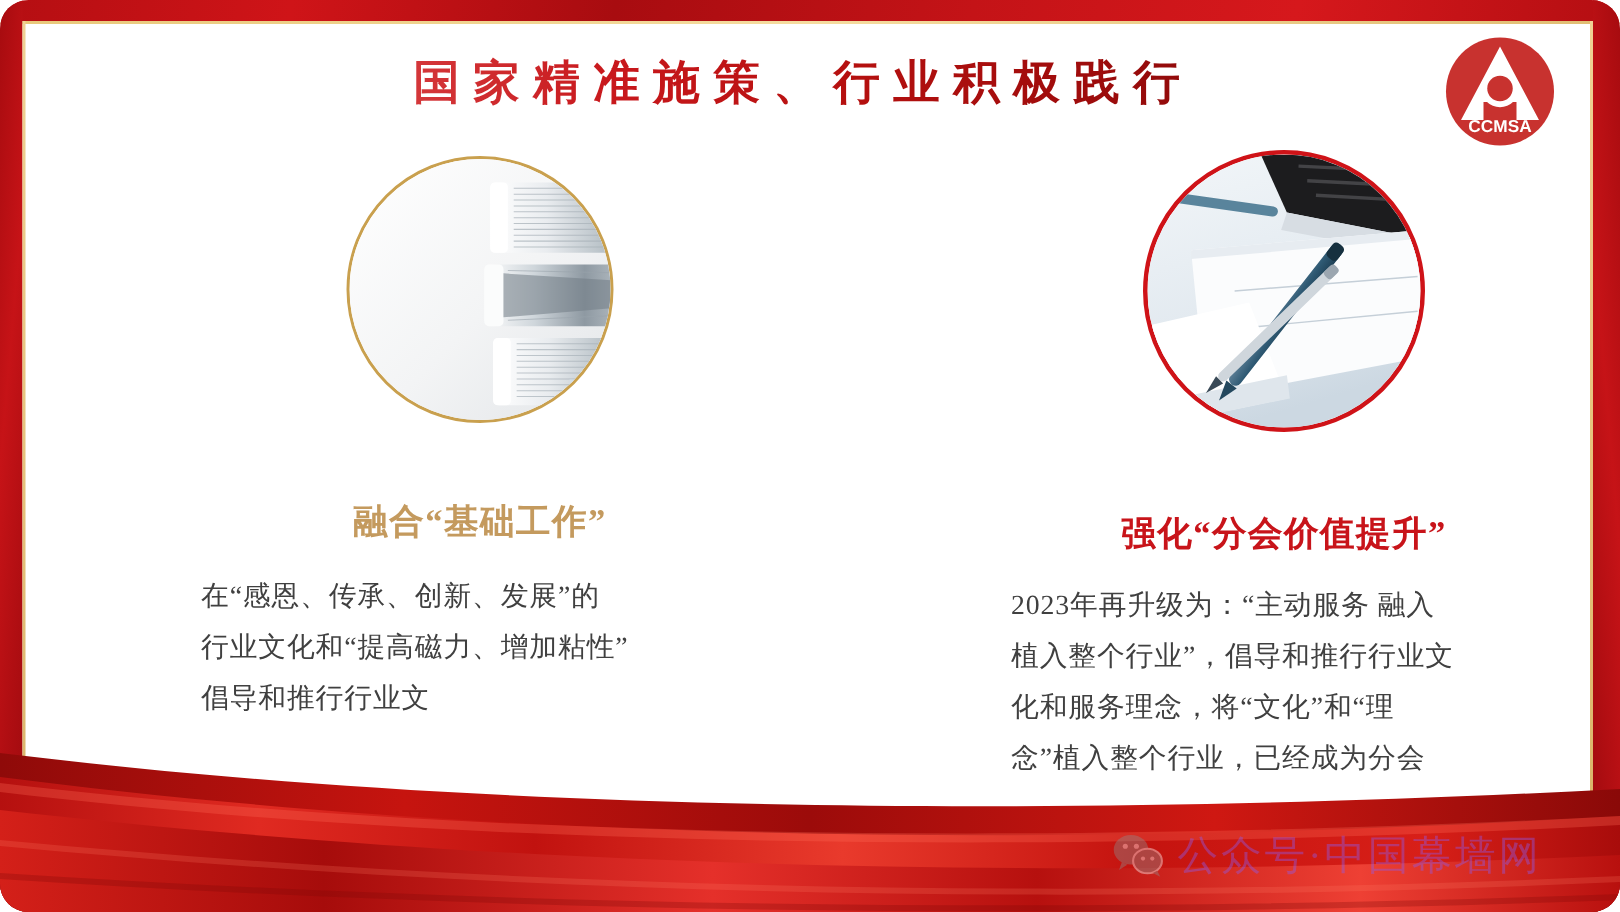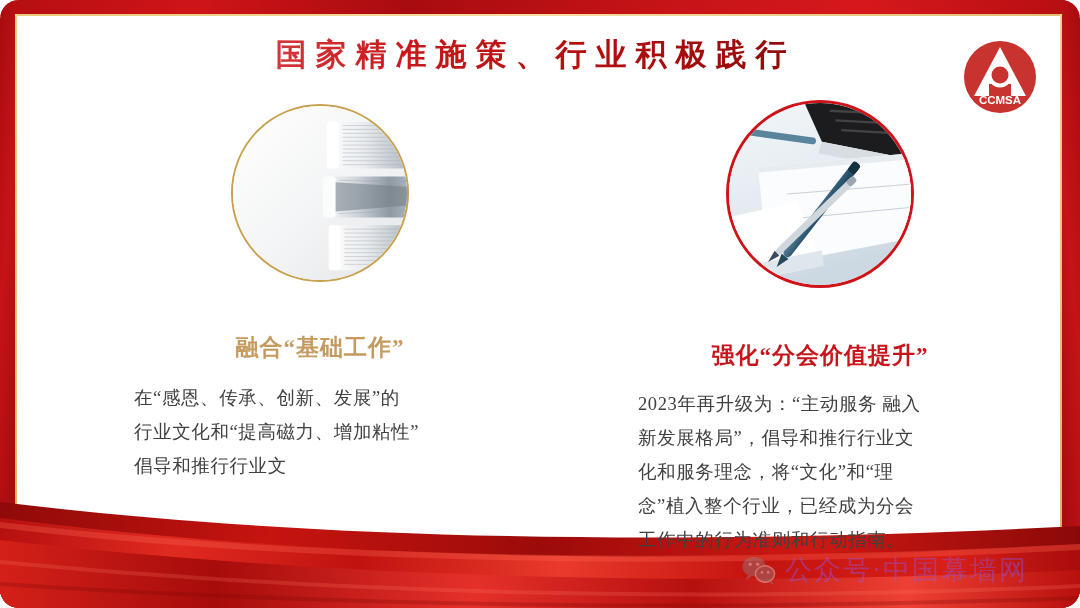--- a/index.html
+++ b/index.html
@@ -77,33 +77,33 @@
     background: linear-gradient(90deg, #d4373a 0%, #c8181c 25%, #b5100f 55%, #9e0c0c 85%, #8f0a0a 100%);
     -webkit-background-clip: text;
     background-clip: text;
     -webkit-text-fill-color: transparent;
     padding-right: 9px;
   }
 
   
   .logo {
     position: absolute;
-    left: 963px; top: 40px;
+    left: 963px; top: 24px;
     width: 74px; height: 74px;
     z-index: 5;
   }
   .logo svg { display: block; }
 
   
   .col {
     position: absolute;
     z-index: 4;
   }
   .col-left  { left: 118px; top: 104px; width: 404px; }
-  .col-right { left: 618px; top: 100px; width: 404px; }
+  .col-right { left: 654px; top: 100px; width: 404px; }
 
   .photo {
     border-radius: 50%;
     overflow: hidden;
     position: relative;
   }
   .photo-left {
     width: 178px; height: 178px;
     margin: 0 auto;
     border: 2px solid #c9a04e;
@@ -313,24 +313,23 @@
         </g>
 
         <path d="M0 176 L52 186 L52 188 L0 188 Z" fill="#b9936b" opacity="0.55"></path>
       </svg>
     </div>
 
     <div class="card-title card-title-red">强化“分会价值提升”</div>
 
     <div class="body-text body-right">
       <p>2023年再升级为：“主动服务 融入</p>
-      <p>新发展格局”，倡导和推行行业文</p>
+      <p>植入整个行业”，倡导和推行行业文</p>
       <p>化和服务理念，将“文化”和“理</p>
       <p>念”植入整个行业，已经成为分会</p>
-      <p>工作中的行为准则和行动指南。</p>
     </div>
   </div>
 
   <div class="ribbon-wrap">
     <svg viewBox="0 0 1080 130" preserveAspectRatio="none" aria-hidden="true">
       <defs>
         <linearGradient id="rb1" x1="0" y1="0" x2="1" y2="0">
           <stop offset="0%" stop-color="#b5100f"></stop>
           <stop offset="16%" stop-color="#e02a21"></stop>
           <stop offset="33%" stop-color="#c1120f"></stop>

